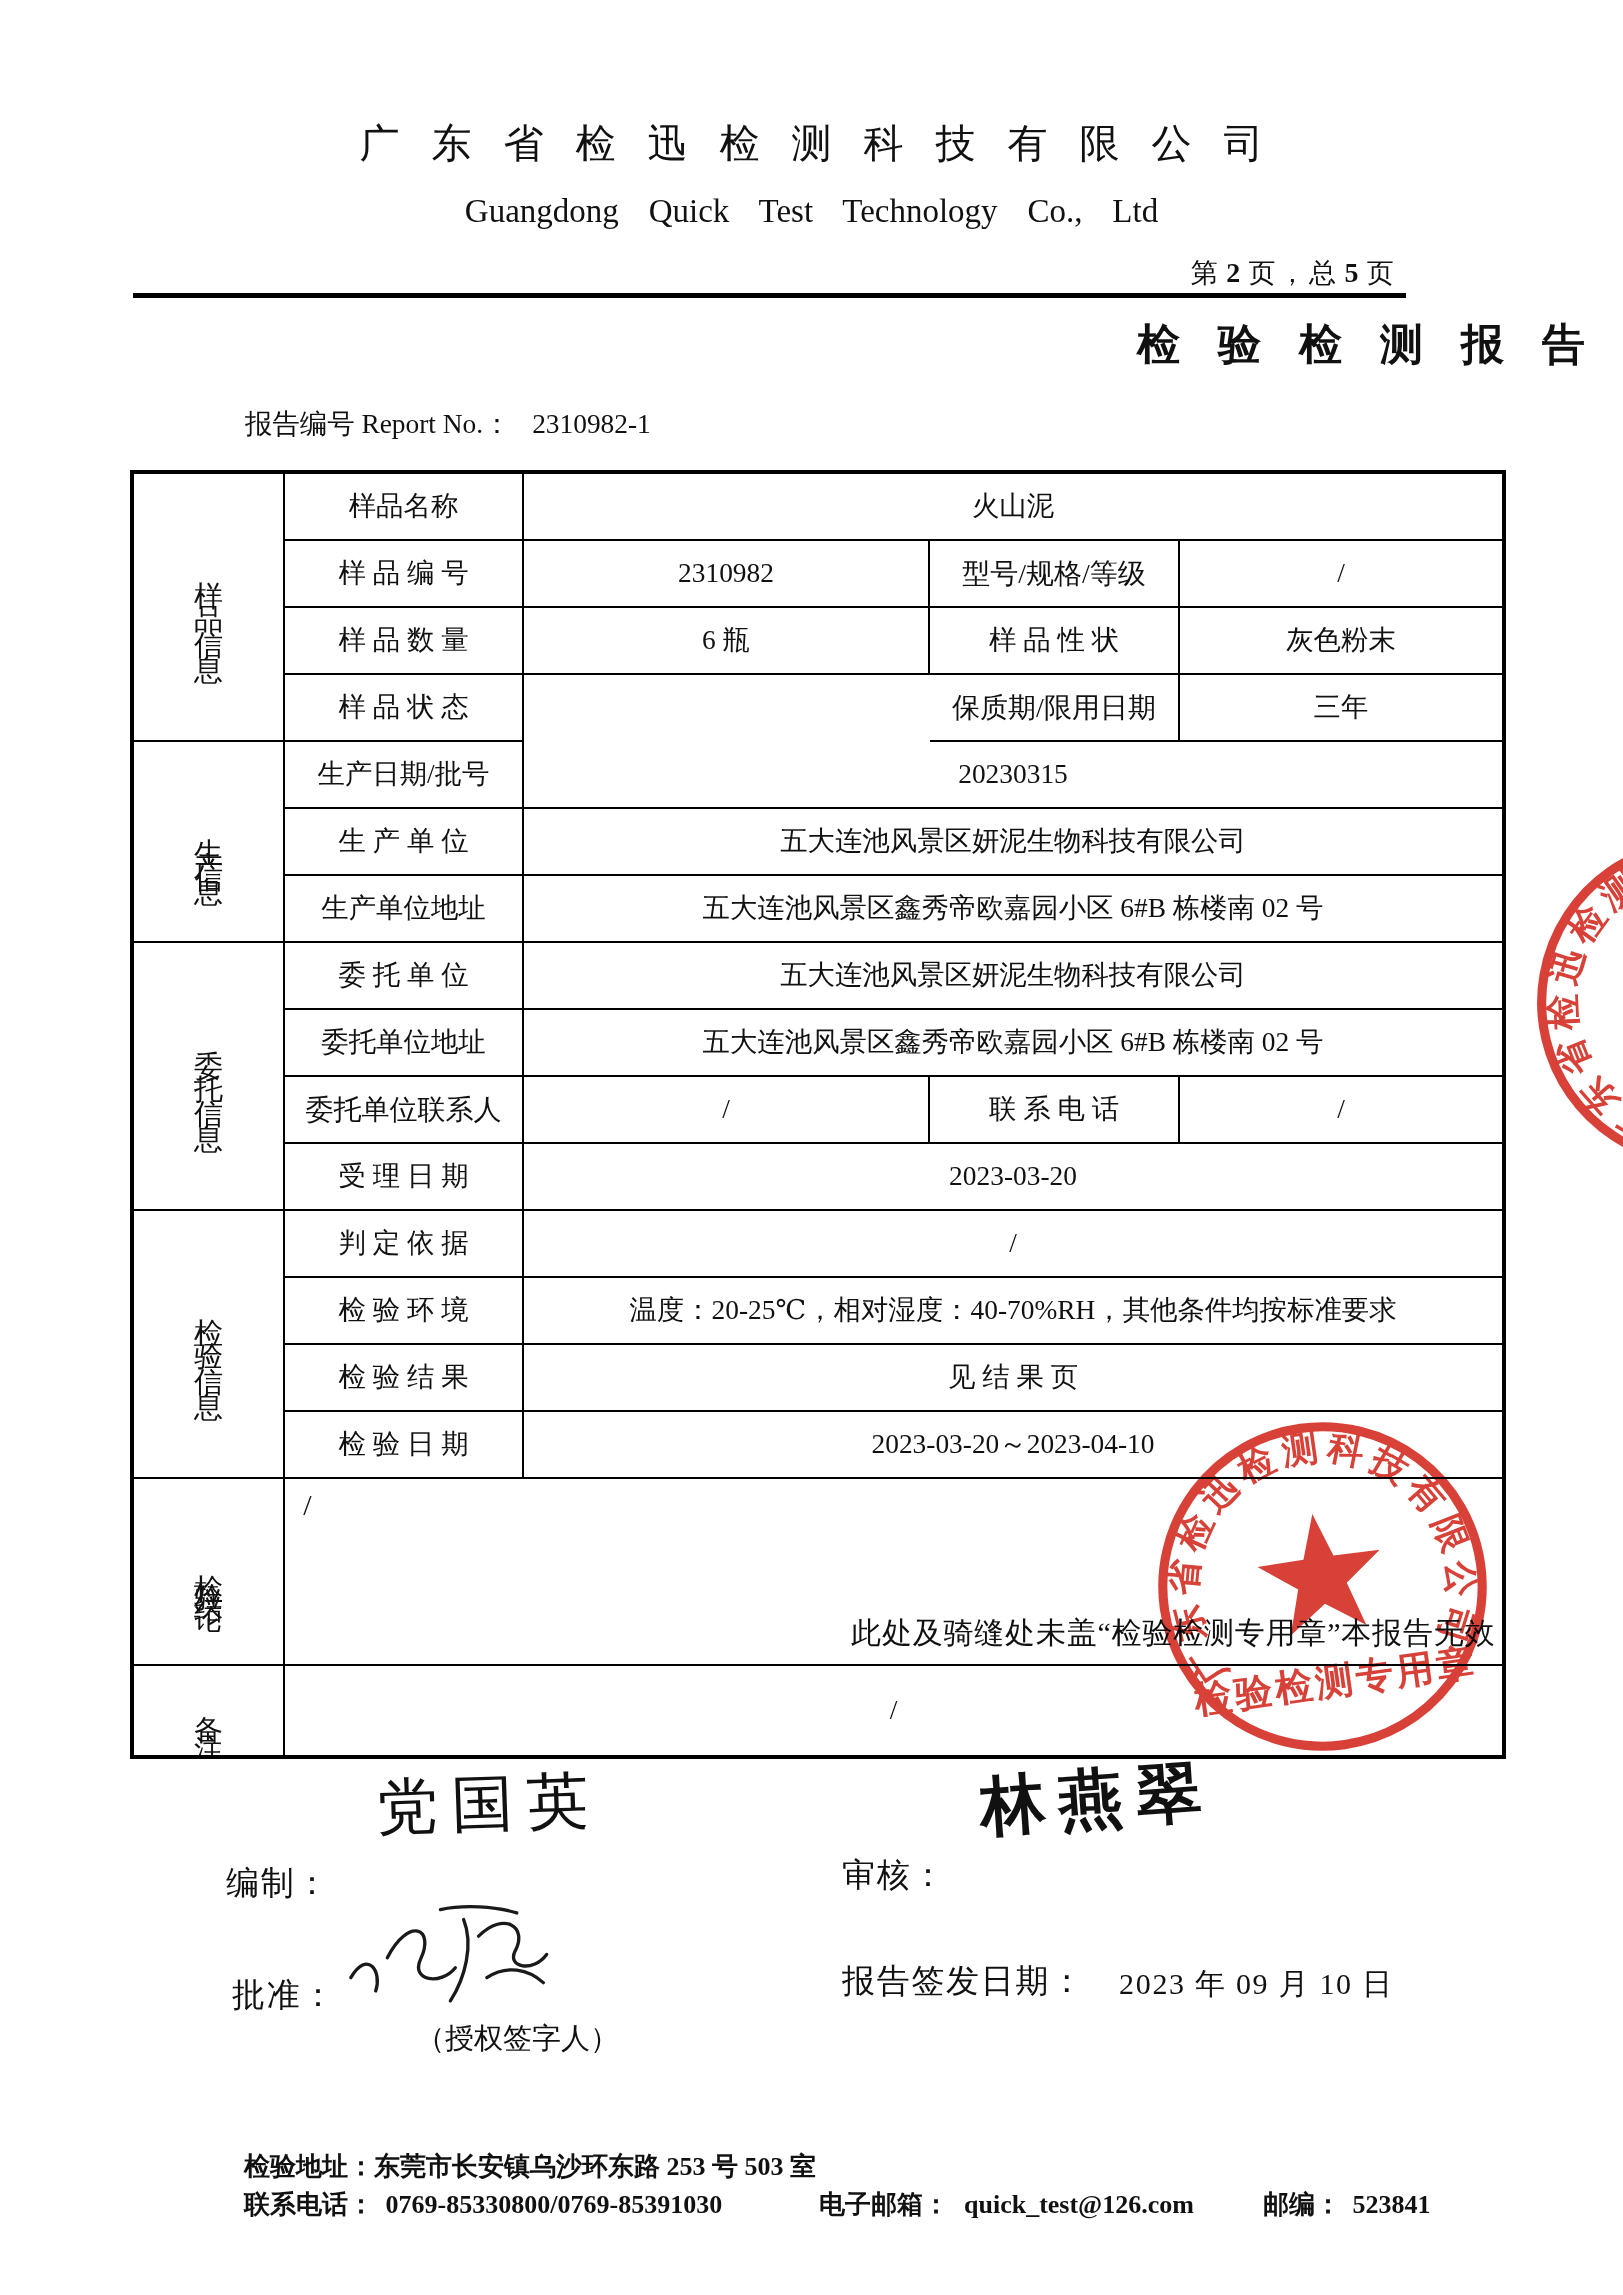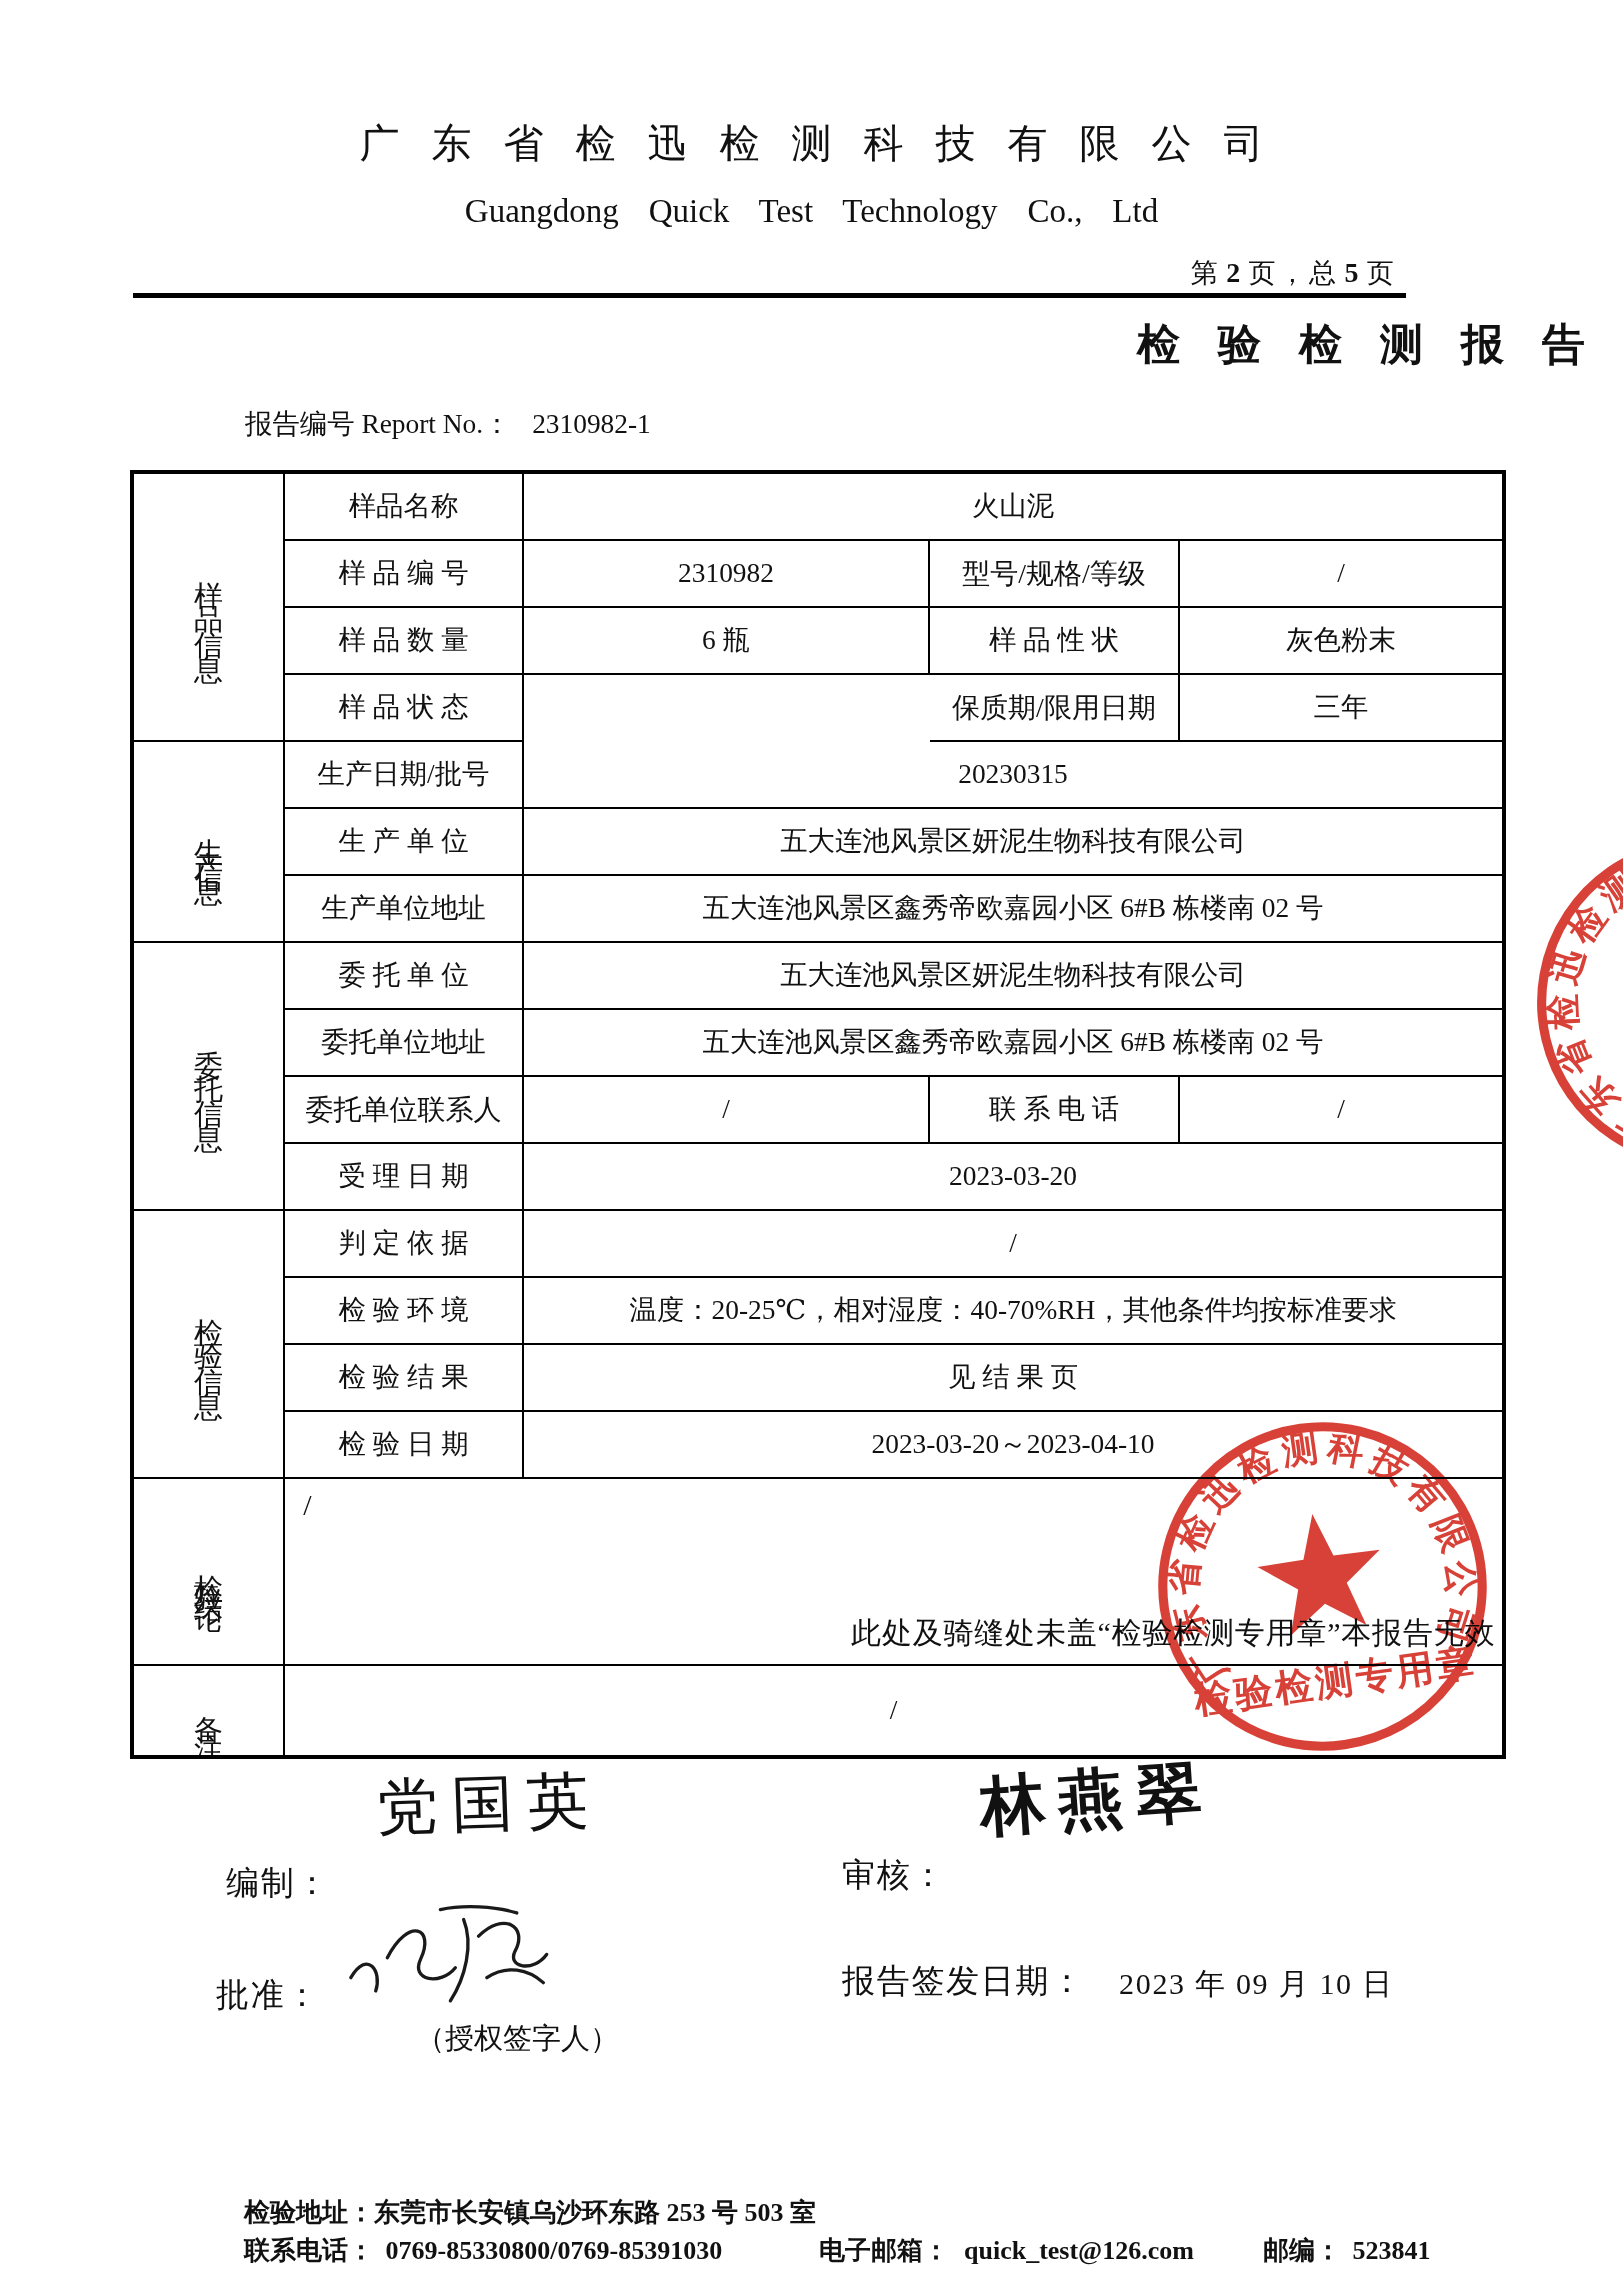--- a/index.html
+++ b/index.html
@@ -87,21 +87,21 @@
   .sig-label { position: absolute; font-size: 33px; letter-spacing: 1.7px; }
   .sig-name  {
     position: absolute; font-size: 62px; letter-spacing: 13.3px;
     font-weight: 500; transform: rotate(-2deg); white-space: nowrap;
   }
   .sig-name.review { font-weight: 700; font-size: 65px; transform: rotate(-4deg); }
   .auth-note { position: absolute; font-size: 29px; }
   .issue-value { position: absolute; font-size: 30px; letter-spacing: 1.7px; }
 
   
-  .footer-line { position: absolute; font-size: 26px; font-weight: 600; white-space: nowrap; margin-top: 46px; }
+  .footer-line { position: absolute; font-size: 26px; font-weight: 600; white-space: nowrap; }
 
   
   .stamp { position: absolute; mix-blend-mode: multiply; opacity: 0.88; }
 </style>
 </head>
 <body>
 
 <div class="page">
 
   <div class="company-cn">广东省检迅检测科技有限公司</div>
@@ -182,21 +182,21 @@
     <div class="cell sec two lr" style="grid-area:17/1/18/2">备注</div>
     <div class="cell lc lr" style="grid-area:17/2/18/6">/</div>
   </div>
 
   <div class="sig-label" style="left:226px; top:1861px;">编制：</div>
   <div class="sig-name" style="left:376px; top:1762px;">党国英</div>
 
   <div class="sig-label" style="left:842px; top:1853px;">审核：</div>
   <div class="sig-name review" style="left:980px; top:1755px;">林燕翠</div>
 
-  <div class="sig-label" style="left:216px; top:1973px;">批准：</div>
+  <div class="sig-label" style="left:232px; top:1973px;">批准：</div>
   <svg class="" style="position:absolute; left:339px; top:1898px;" width="241" height="112" viewBox="0 0 290 135">
     <g fill="none" stroke="#1a1a1a" stroke-width="4" stroke-linecap="round">
       <path d="M14,96 C34,62 52,88 44,112"></path>
       <path d="M58,72 C84,22 116,36 98,74 C86,100 122,106 140,84"></path>
       <path d="M150,26 C162,56 152,96 134,124"></path>
       <path d="M168,46 C198,16 228,34 212,64 C202,84 234,90 250,68"></path>
       <path d="M178,96 C202,80 228,86 246,102"></path>
       <path d="M122,14 C150,8 188,10 214,18"></path>
     </g>
   </svg>

